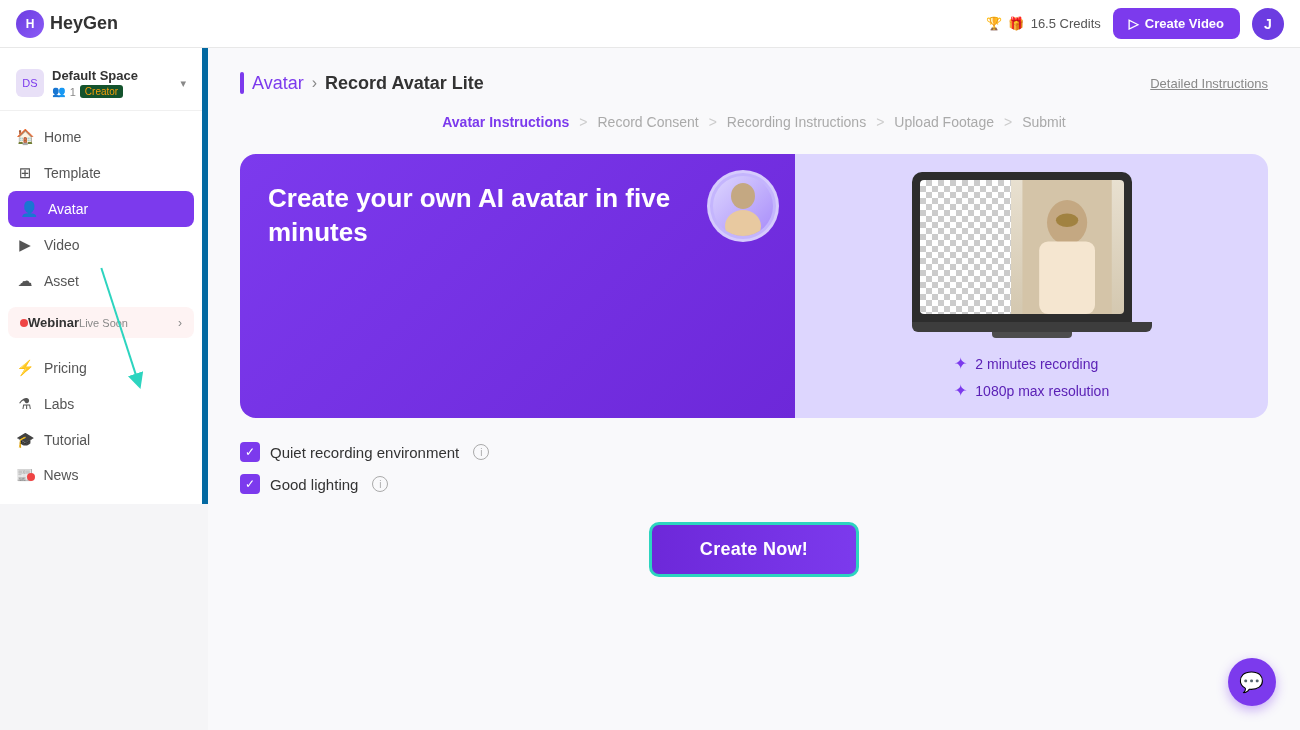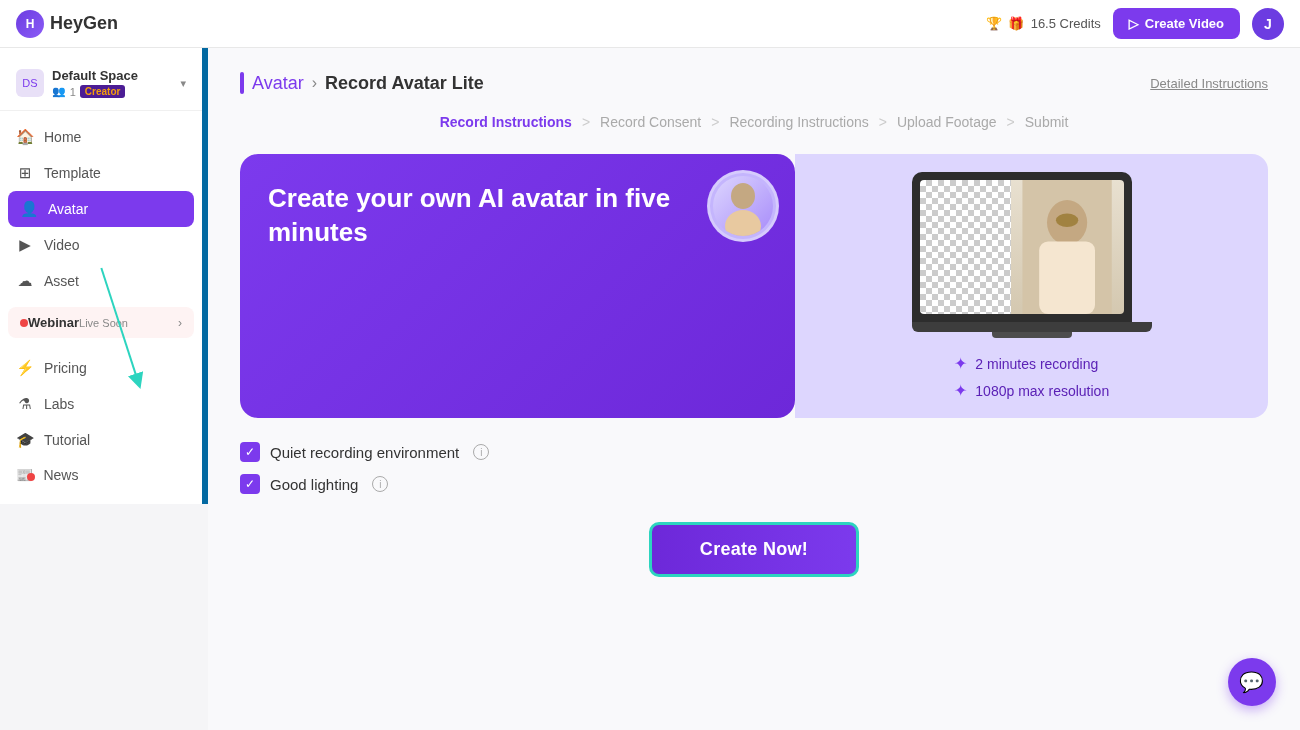--- a/index.html
+++ b/index.html
@@ -116,26 +116,26 @@
     .workspace-chevron { color: #888; font-size: 11px; margin-left: auto; }
     .workspace-meta {
       display: flex;
       align-items: center;
       gap: 4px;
       margin-top: 2px;
       font-size: 11px;
       color: #888;
     }
     .creator-badge {
-      background: #4c1d95;
+      background: #14532d;
       color: #f59e0b;
       font-size: 10px;
       padding: 1px 5px;
       border-radius: 3px;
-      font-weight: 700;
+      font-weight: 400;
     }
 
     .nav-item {
       display: flex;
       align-items: center;
       gap: 10px;
       padding: 9px 16px;
       cursor: pointer;
       border-radius: 0;
       font-size: 14px;
@@ -233,21 +233,20 @@
       margin-bottom: 24px;
       height: 264px;
     }
     .hero-purple-section {
       background: linear-gradient(135deg, #7c3aed, #6d28d9);
       width: 54%;
       display: flex;
       flex-direction: column;
       padding: 28px 28px;
       position: relative;
-      border-radius: 18px;
     }
     .hero-purple-title {
       color: white;
       font-size: 26px;
       font-weight: 700;
       line-height: 1.3;
     }
     .hero-avatar-circle {
       position: absolute;
       top: 16px;
@@ -549,21 +548,21 @@
       <div class="breadcrumb-left">
         <div class="breadcrumb-accent"></div>
         <a class="breadcrumb-link">Avatar</a>
         <span class="breadcrumb-sep">›</span>
         <span class="breadcrumb-current">Record Avatar Lite</span>
       </div>
       <a class="detailed-instructions-link">Detailed Instructions</a>
     </div>
 
     <div class="steps-bar">
-      <span class="step active">Record Instructions</span>
+      <span class="step active">Avatar Instructions</span>
       <span class="step-sep">&gt;</span>
       <span class="step">Record Consent</span>
       <span class="step-sep">&gt;</span>
       <span class="step">Recording Instructions</span>
       <span class="step-sep">&gt;</span>
       <span class="step">Upload Footage</span>
       <span class="step-sep">&gt;</span>
       <span class="step">Submit</span>
     </div>
 

